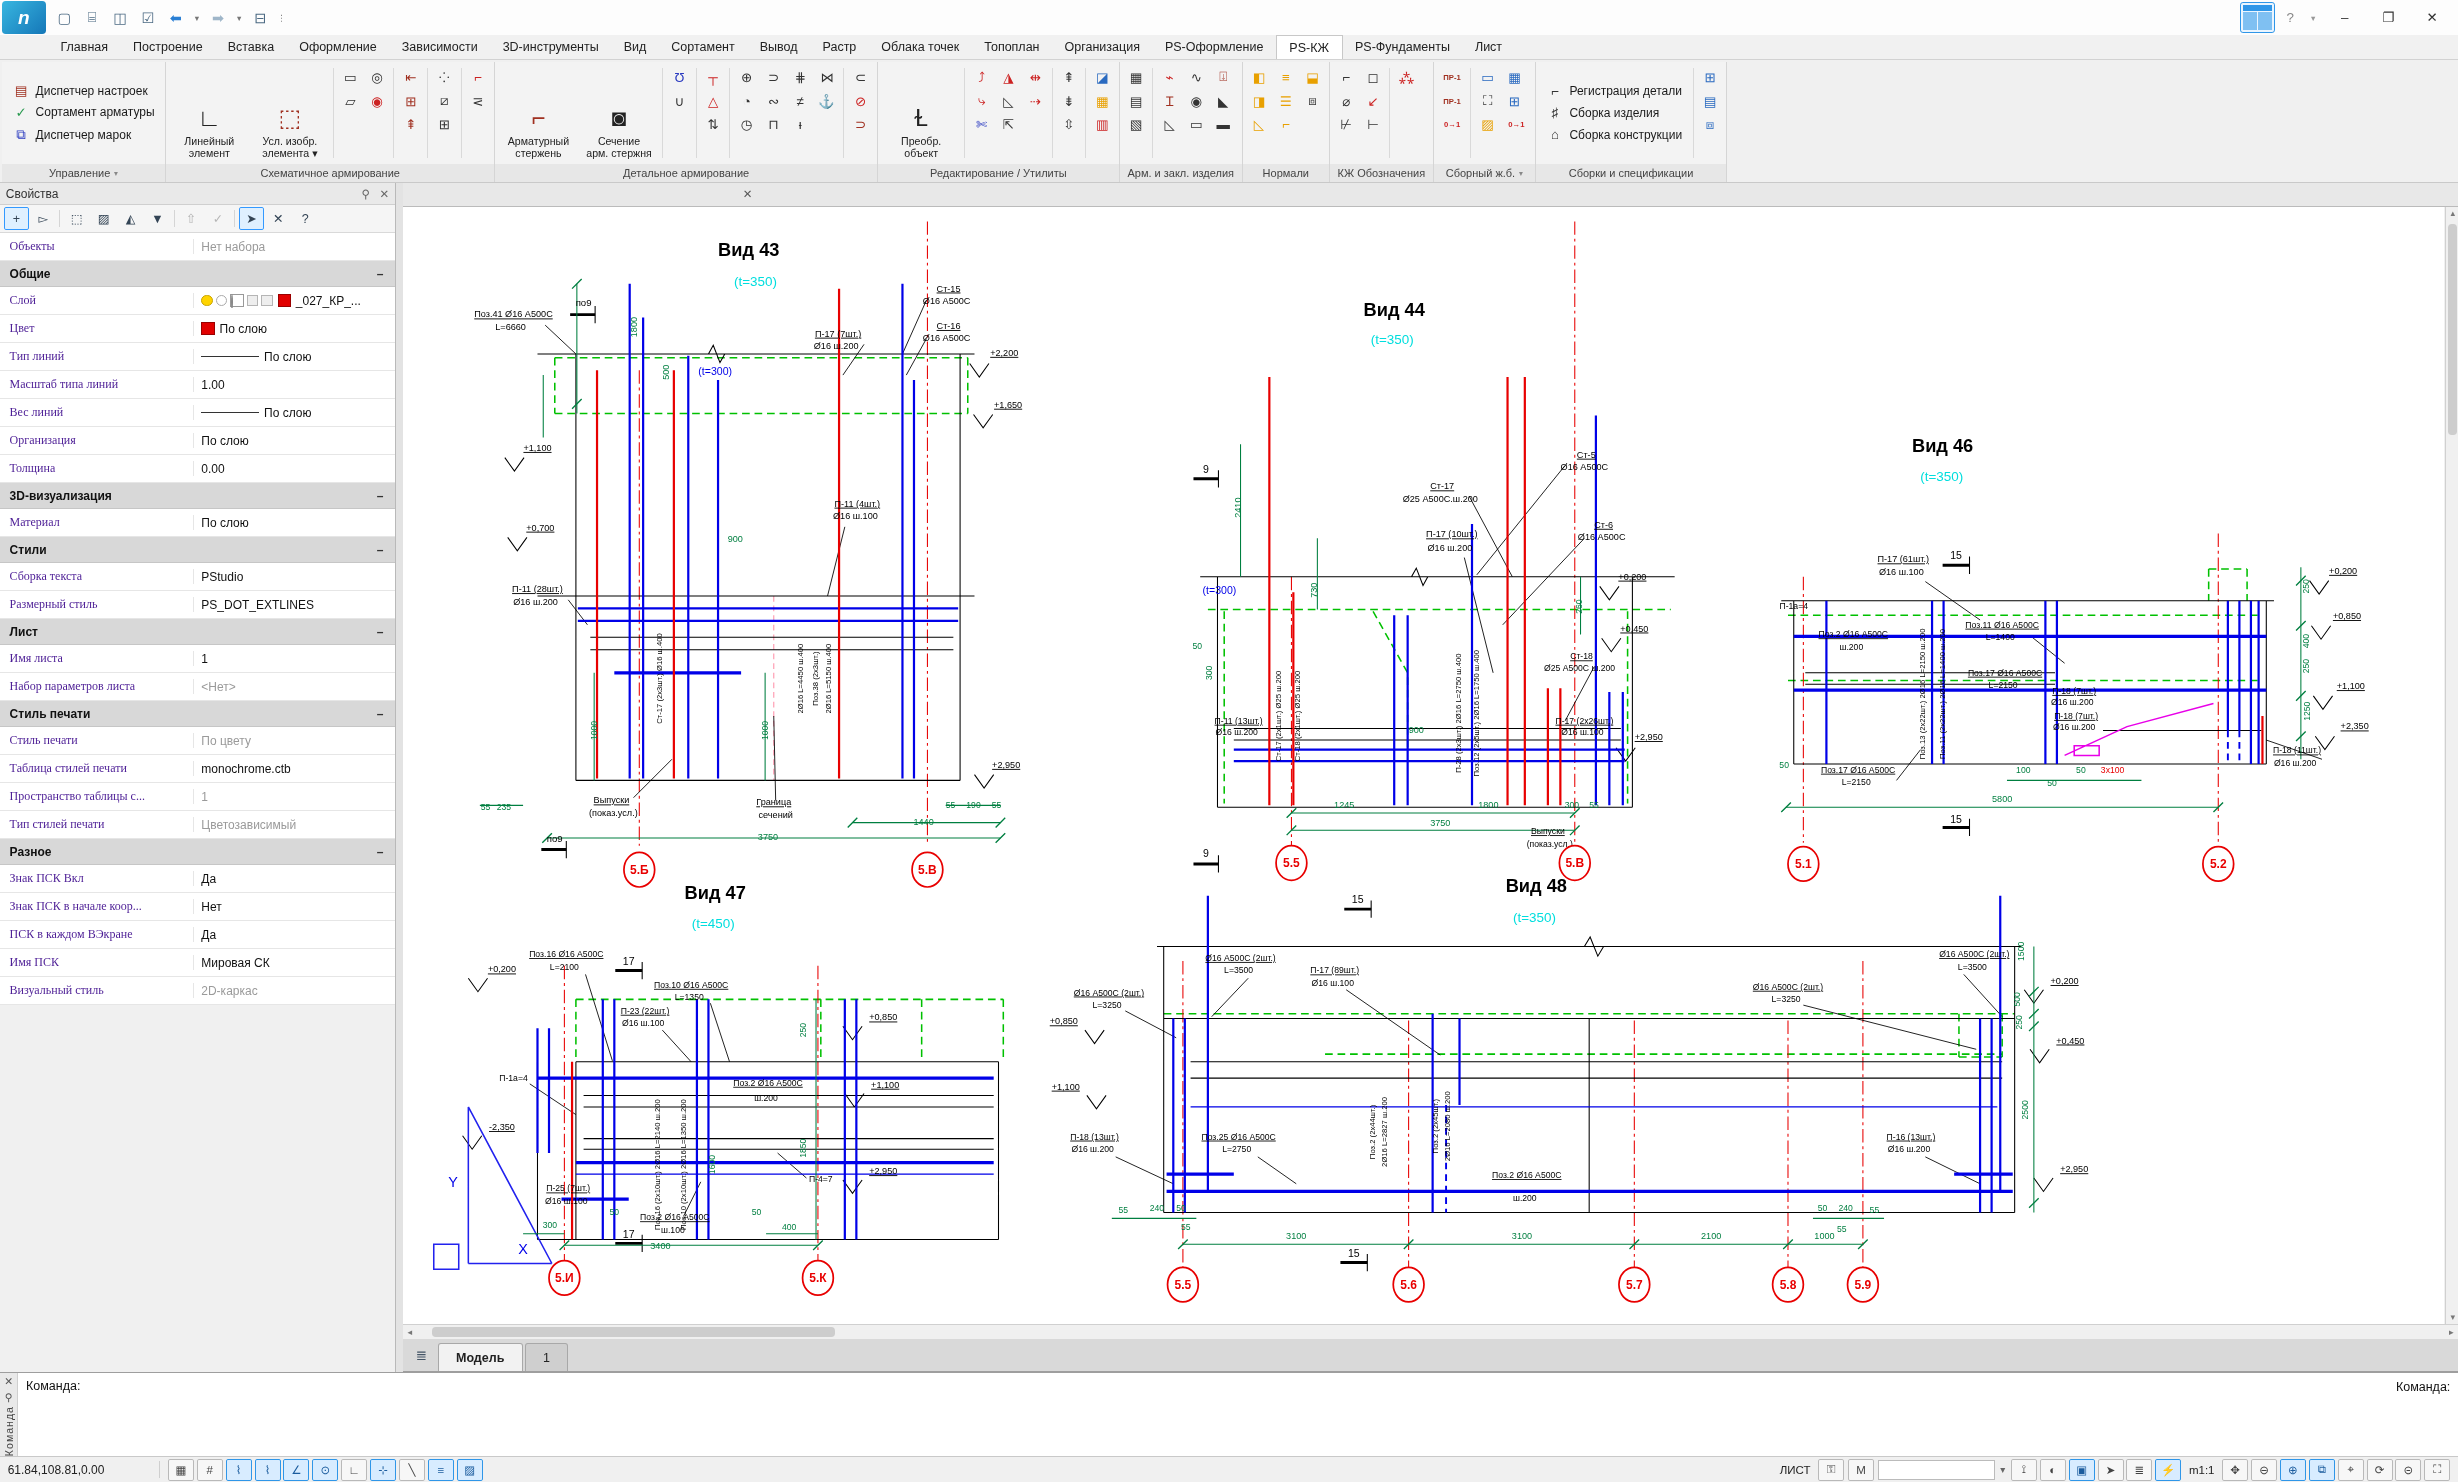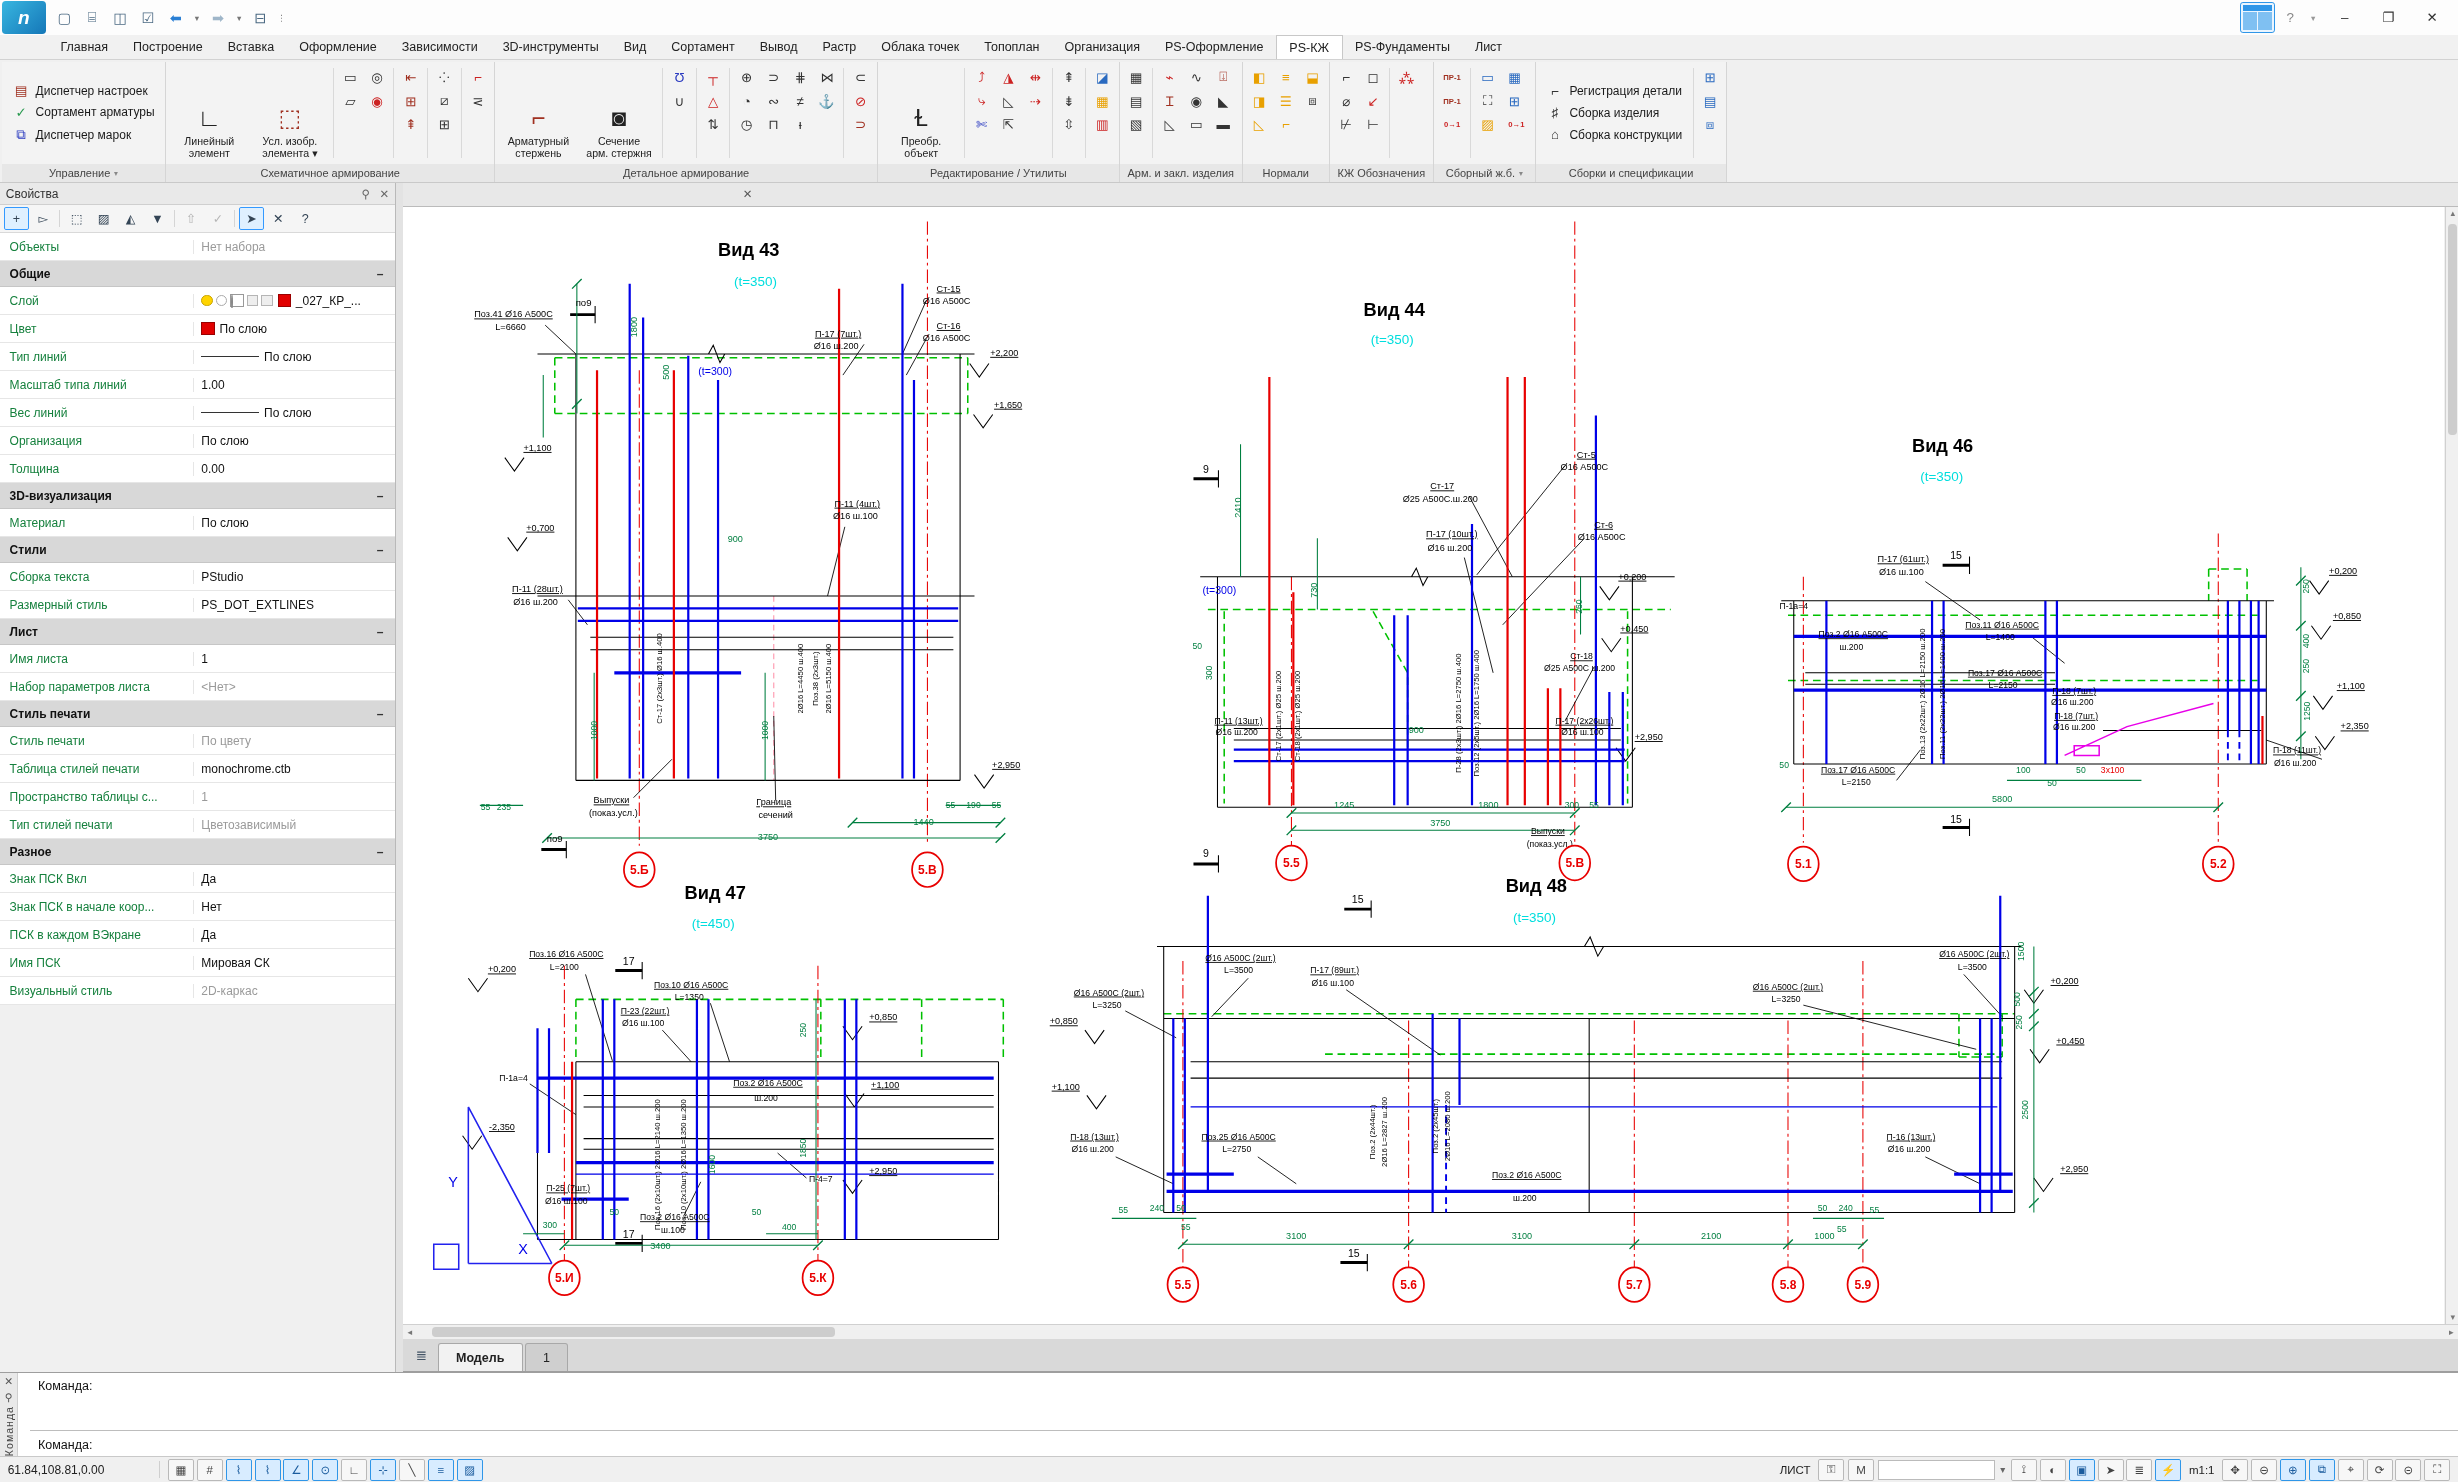--- a/index.html
+++ b/index.html
@@ -45,21 +45,21 @@
   #props{left:0;top:183px;width:396px;height:1189px;background:#f0f0f0;border-right:1px solid #b9b9b9;box-sizing:border-box;display:flex;flex-direction:column;}
   #propshead{height:21px;background:#e9e9e9;border-bottom:1px solid #cfcfcf;display:flex;align-items:center;font-size:12px;color:#333;padding:0 5.8px;}
   #propshead .sp{margin-left:auto;display:flex;gap:9.6px;color:#666;font-size:11.5px;}
   #propstb{height:27px;display:flex;align-items:center;gap:1.9px;padding:0 3.8px;border-bottom:1px solid #d9d9d9;background:#f5f5f5;}
   .ptbtn{width:23px;height:21px;display:flex;align-items:center;justify-content:center;font-size:12.5px;color:#345;border:1px solid transparent;border-radius:1.9px;}
   .ptbtn.on{border-color:#39f;background:#dff0ff;}
   .ptbtn.dis{color:#b5b5b5;}
   .ptsep{width:1px;height:17.3px;background:#d5d5d5;margin:0 1.9px;}
   #proprows{flex:0 0 auto;}
   .prow{height:27px;display:flex;align-items:center;background:#fff;border-bottom:1px solid #e6e6e6;font-size:12px;}
-  .prow .pl{width:183px;padding-left:9.6px;color:#15803d;border-right:1px solid #e6e6e6;white-space:nowrap;overflow:hidden;}
+  .prow .pl{width:183px;padding-left:9.6px;color:#4c1d95;border-right:1px solid #e6e6e6;white-space:nowrap;overflow:hidden;font-family:Liberation Serif, serif;}
   .prow .pv{flex:1;padding-left:7.7px;color:#111;display:flex;align-items:center;gap:4.8px;white-space:nowrap;overflow:hidden;}
   .prow .pv.muted{color:#9a9a9a;}
   .phdr{height:25px;display:flex;align-items:center;background:#d8d8d8;border-bottom:1px solid #c6c6c6;font-size:12px;font-weight:bold;color:#111;padding-left:9.6px;}
   .phdr .minus{margin-left:auto;margin-right:11.5px;font-weight:bold;color:#333;}
   .csq{width:11.5px;height:11.5px;background:#e10000;border:1px solid #900;display:inline-block;}
   .lnglyph{width:58px;height:1.9px;background:#333;display:inline-block;}
   .lyico{display:inline-flex;gap:2.9px;align-items:center;}
   .lyico i{display:inline-block;}
   .bulb{width:9.6px;height:9.6px;border-radius:50%;background:#ffd400;border:1px solid #c9a400;}
   .circ{width:9.6px;height:9.6px;border-radius:50%;border:1px solid #aaa;background:#fff;}
@@ -82,21 +82,21 @@
   
   #tabsrow{left:403px;top:1339px;width:2055px;height:33px;background:#d9d9d9;border-bottom:1px solid #9e9e9e;display:flex;align-items:flex-end;gap:1.9px;padding-left:3.8px;box-sizing:border-box;}
   #tabmenu{width:29px;height:25px;margin-bottom:2.9px;display:flex;align-items:center;justify-content:center;color:#456;font-size:13.4px;}
   .sheettab{height:27px;padding:0 17.3px;display:flex;align-items:center;font-size:12.5px;color:#222;background:#cfcfcf;border:1px solid #a8a8a8;border-bottom:none;border-radius:2.9px 2.9px 0 0;}
   .sheettab.active{background:#f2f2f2;font-weight:bold;}
   
   #cmd{left:0;top:1372px;width:2458px;height:85px;background:#ffffff;border-top:1px solid #9e9e9e;display:flex;}
   #cmdstrip{width:17.3px;background:#e9e9e9;border-right:1px solid #cfcfcf;display:flex;flex-direction:column;align-items:center;padding-top:1.9px;gap:3.8px;}
   #cmdstrip .cx{font-size:10.6px;color:#555;}
   #cmdstrip .vert{writing-mode:vertical-rl;transform:rotate(180deg);font-size:10.6px;color:#444;letter-spacing:1px;}
-  #cmdbody{flex:1;display:flex;flex-direction:column;padding-left:12px;}
+  #cmdbody{flex:1;display:flex;flex-direction:row;}
   #cmdhist{flex:1;padding:5.8px 7.7px;font-size:12.5px;color:#111;border-bottom:1px solid #bdbdbd;}
   #cmdline{height:27px;display:flex;align-items:center;padding:0 7.7px;font-size:12.5px;color:#111;}
   
   #status{left:0;top:1456px;width:2458px;height:26px;background:#f0f0f0;border-top:1px solid #c9c9c9;display:flex;align-items:center;font-size:11.5px;color:#222;padding:0 7.7px;box-sizing:border-box;gap:3.8px;}
   #coords{width:144px;font-size:12px;}
   .stbtn{width:24px;height:20px;border:1px solid #b9b9b9;background:#f7f7f7;display:flex;align-items:center;justify-content:center;font-size:11.5px;color:#444;border-radius:1.9px;}
   .stbtn.on{border-color:#2f96e8;background:#d8ecff;color:#1b5c9e;}
   .stsep{width:1px;height:17.3px;background:#cfcfcf;margin:0 3.8px;}
   #stspacer{flex:1;}
   #stsel{width:115px;height:18px;border:1px solid #bbb;background:#fff;}

